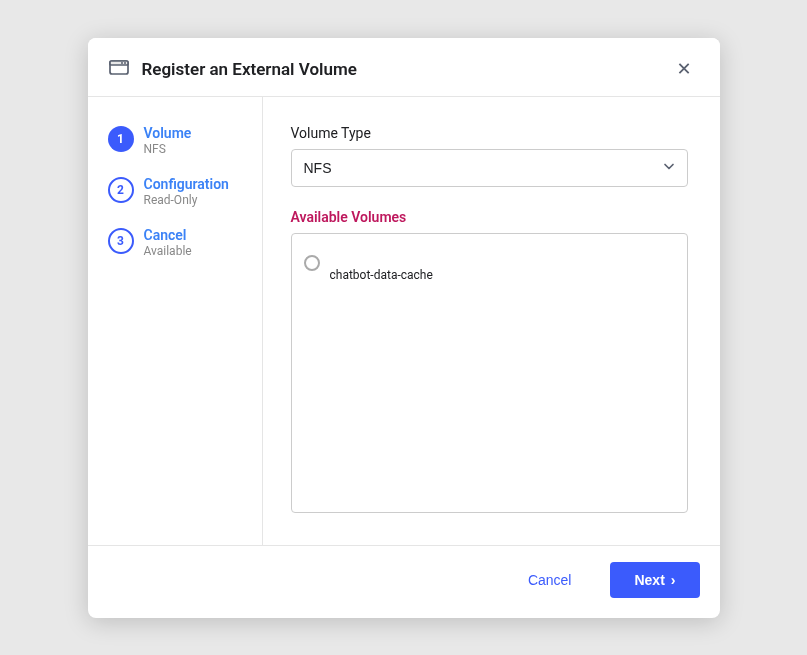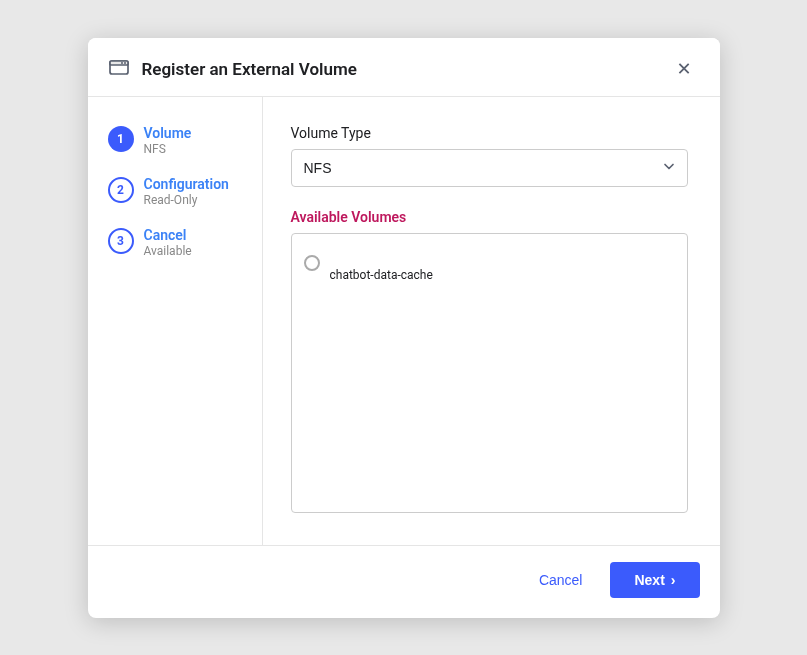--- a/index.html
+++ b/index.html
@@ -200,20 +200,21 @@
       color: #fff;
       border: none;
       border-radius: 4px;
       padding: 10px 24px;
       font-size: 14px;
       font-weight: 600;
       cursor: pointer;
       display: flex;
       align-items: center;
       gap: 6px;
+      margin-left: 11px;
     }
   </style>
 </head>
 <body>
 
 <div class="dialog">
 
   <div class="dialog-header">
     <span class="dialog-header-icon">
       <svg width="22" height="22" viewBox="0 0 22 22" fill="none">

